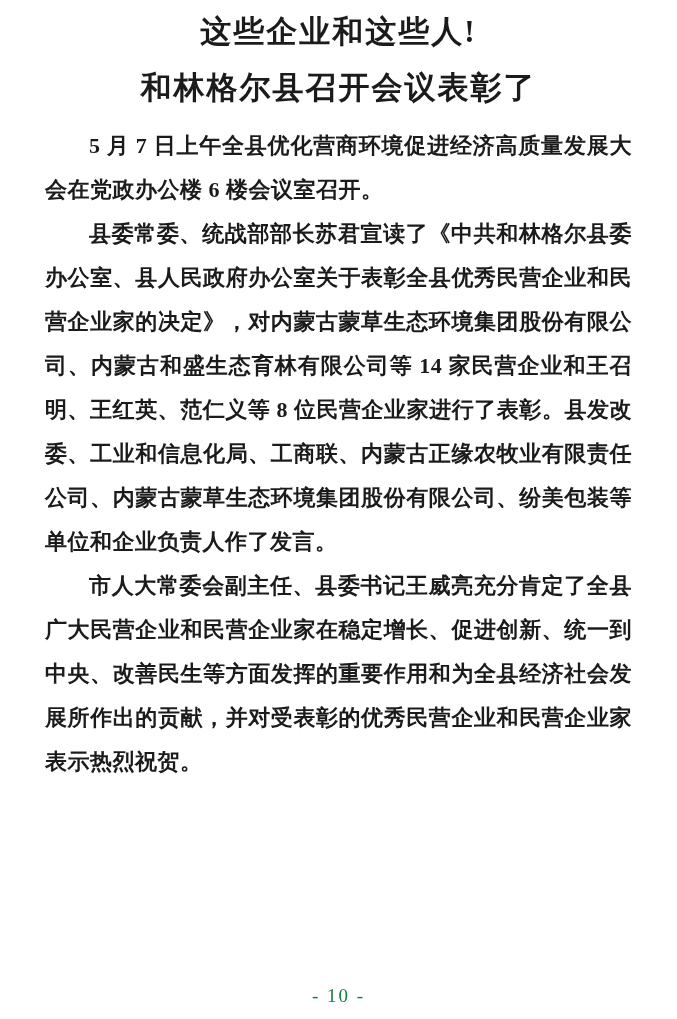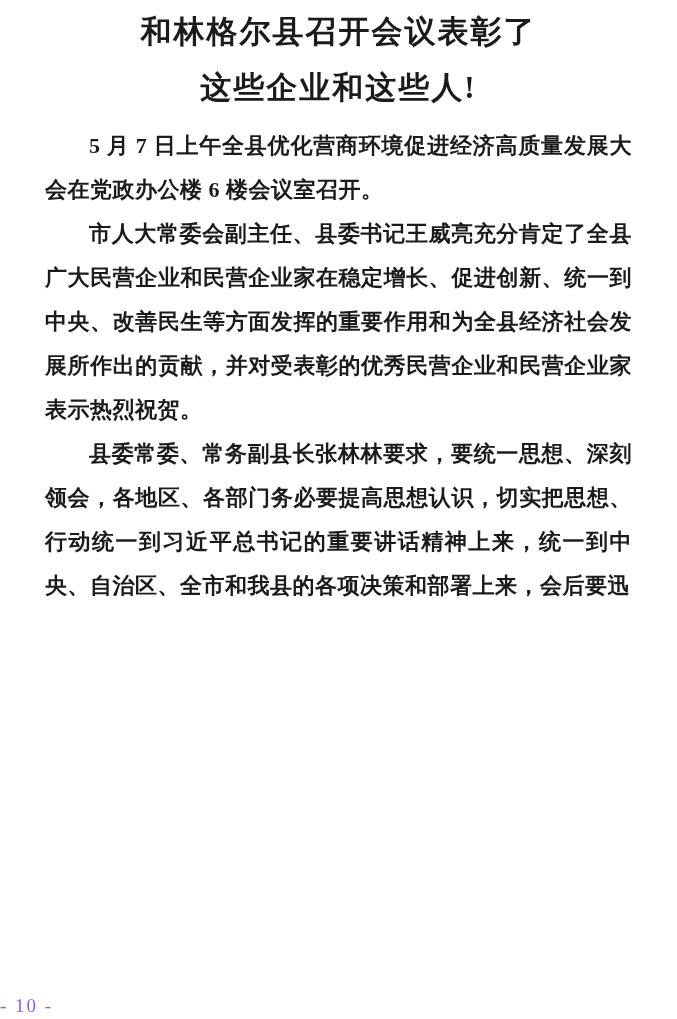--- a/index.html
+++ b/index.html
@@ -39,37 +39,38 @@
     font-size: 22px;
     line-height: 44px;
     text-align: justify;
     text-indent: 2em;
     letter-spacing: 0.5px;
   }
   .page-footer {
     position: absolute;
     left: 0;
     right: 0;
-    bottom: 2px;
+    bottom: 12px;
+    text-align: center;
     font-size: 19px;
     letter-spacing: 2px;
-    color: #8b5cf6;
+    color: #15803d;
   }
 </style>
 </head>
 <body>
 
 <div class="page">
 
   <h1 class="doc-title">
+    <span class="title-line">这些企业和这些人!</span>
     <span class="title-line">和林格尔县召开会议表彰了</span>
-    <span class="title-line">这些企业和这些人!</span>
   </h1>
 
   <div class="doc-body">
     <p>5 月 7 日上午全县优化营商环境促进经济高质量发展大会在党政办公楼 6 楼会议室召开。</p>
+    <p>县委常委、统战部部长苏君宣读了《中共和林格尔县委办公室、县人民政府办公室关于表彰全县优秀民营企业和民营企业家的决定》，对内蒙古蒙草生态环境集团股份有限公司、内蒙古和盛生态育林有限公司等 14 家民营企业和王召明、王红英、范仁义等 8 位民营企业家进行了表彰。县发改委、工业和信息化局、工商联、内蒙古正缘农牧业有限责任公司、内蒙古蒙草生态环境集团股份有限公司、纷美包装等单位和企业负责人作了发言。</p>
     <p>市人大常委会副主任、县委书记王威亮充分肯定了全县广大民营企业和民营企业家在稳定增长、促进创新、统一到中央、改善民生等方面发挥的重要作用和为全县经济社会发展所作出的贡献，并对受表彰的优秀民营企业和民营企业家表示热烈祝贺。</p>
-    <p>县委常委、常务副县长张林林要求，要统一思想、深刻领会，各地区、各部门务必要提高思想认识，切实把思想、行动统一到习近平总书记的重要讲话精神上来，统一到中央、自治区、全市和我县的各项决策和部署上来，会后要迅</p>
   </div>
 
   <div class="page-footer">- 10 -</div>
 
 </div>
 
 </body></html>

